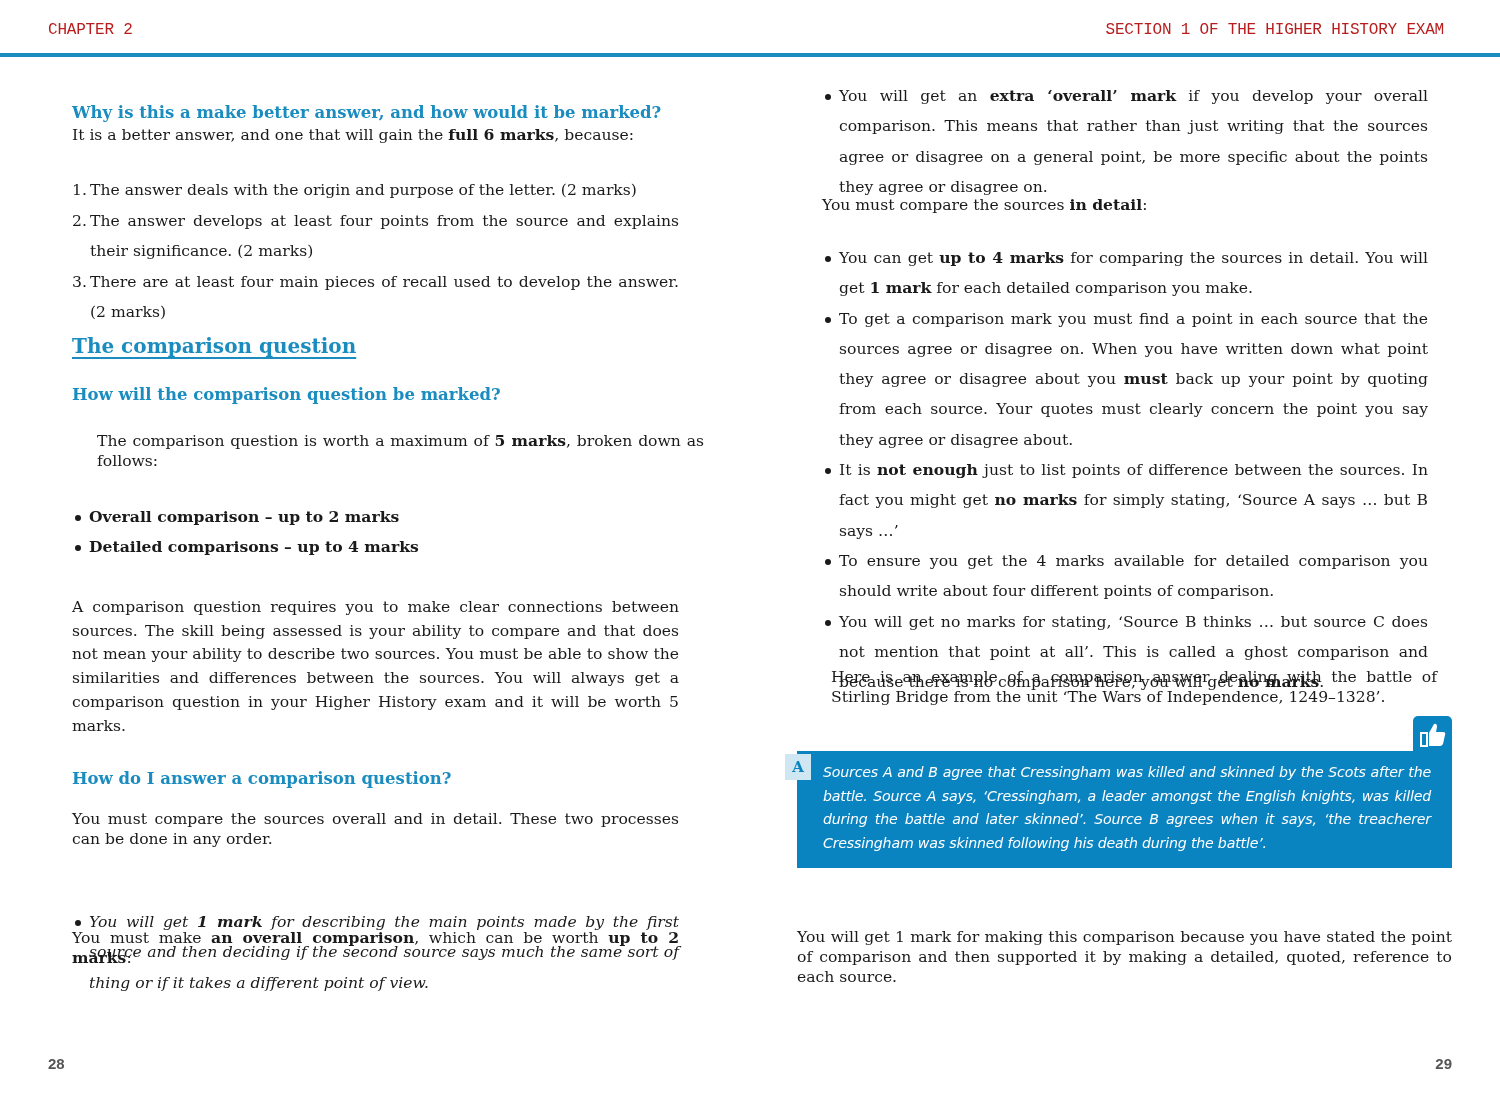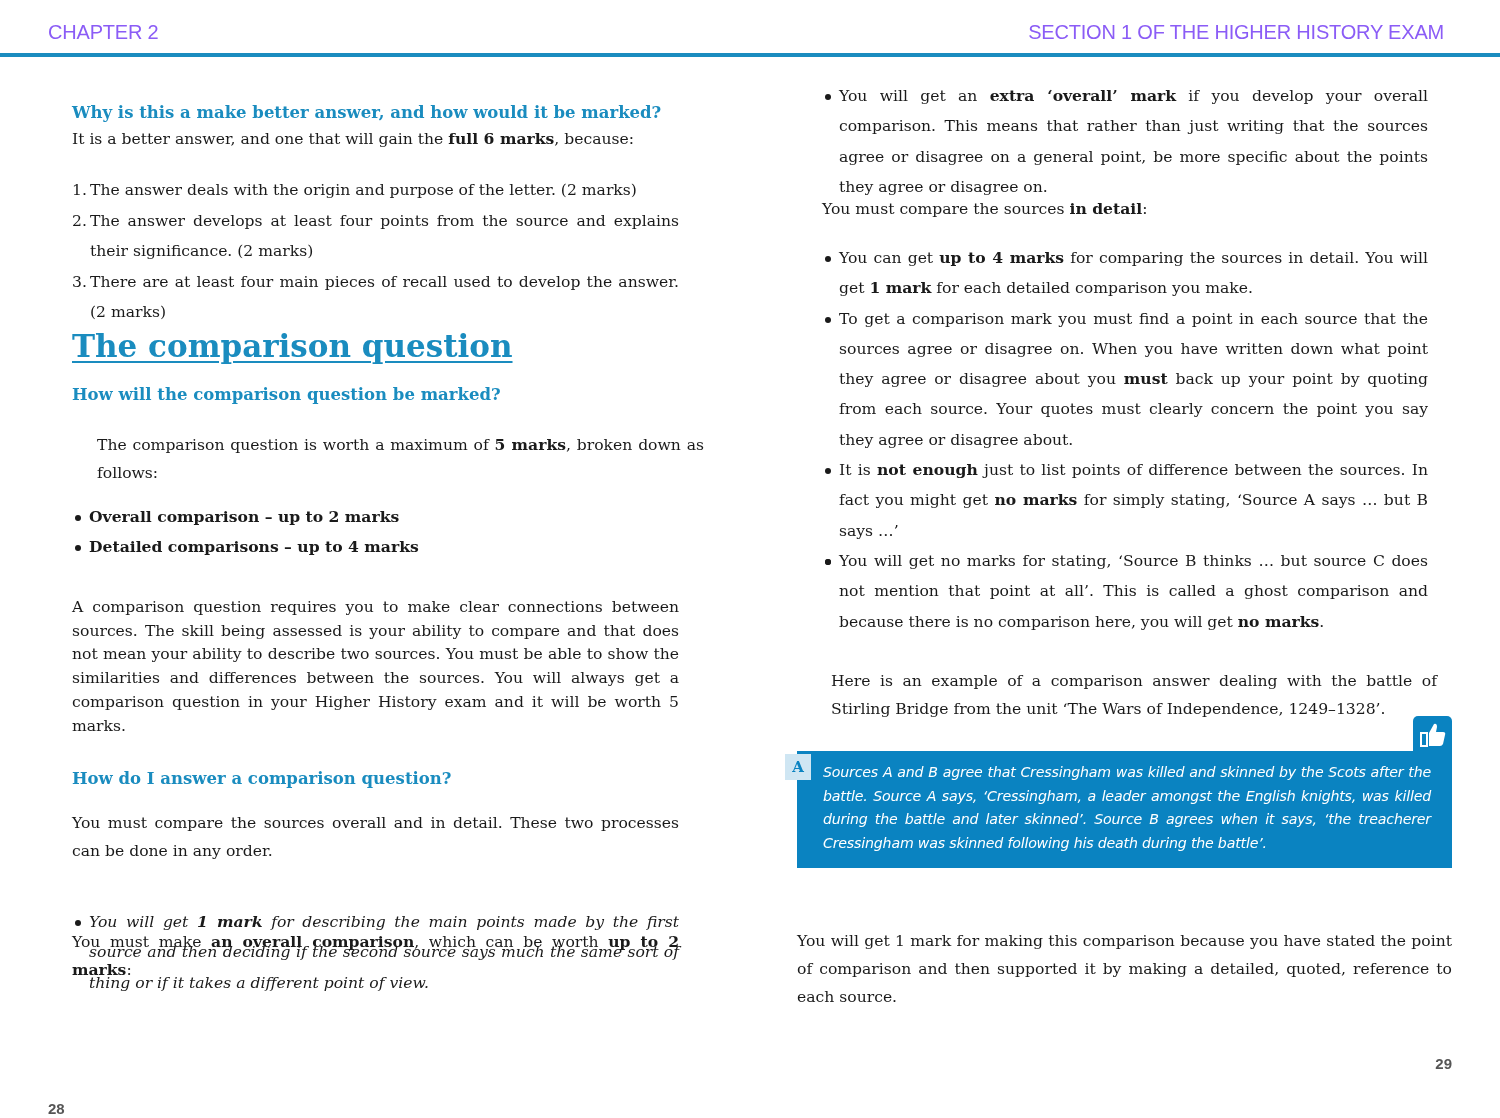--- a/index.html
+++ b/index.html
@@ -1,48 +1,48 @@
 <!DOCTYPE html>
 <html><head>
   <meta charset="utf-8">
   <style>
     * { margin: 0; padding: 0; box-sizing: border-box; }
     html, body { width: 1500px; height: 1118px; background: #ffffff; overflow: hidden; }
     body { position: relative; font-family: "DejaVu Serif", serif; color: #1a1a1a; }
 
     .header-text {
       position: absolute; top: 21px;
-      font-family: Liberation Sans, sans-serif;
-      font-size: 20px; letter-spacing: -0.2px;
-      color: #8b5cf6;
+      font-family: Liberation Mono, monospace;
+      font-size: 16px; letter-spacing: -0.2px;
+      color: #b91c1c;
     }
     #chapter-label { left: 48px; }
     #section-label { right: 56px; }
     .header-rule {
       position: absolute; left: 0; top: 53px; width: 1500px; height: 4px;
       background: #1a8cbf;
     }
 
     .page { position: absolute; top: 0; height: 1016px; }
     .left-page { left: 72px; width: 607px; }
     .right-page { left: 797px; width: 655px; }
 
-    .txt { font-size: 15.6px; line-height: 28px; text-align: justify; }
+    .txt { font-size: 15.6px; line-height: 20px; text-align: justify; }
     .txt b { font-weight: bold; }
     .abs { position: absolute; left: 0; width: 100%; }
 
     .subhead {
       font-family: "DejaVu Serif", serif;
       font-weight: bold; color: #1a8cbf;
       font-size: 16.5px; line-height: 22px;
     }
     .section-title {
       font-family: "DejaVu Serif", serif;
       font-weight: bold; color: #1a8cbf;
-      font-size: 31px; line-height: 30px;
+      font-size: 20px; line-height: 30px;
       text-decoration: underline; text-decoration-thickness: 2px; text-underline-offset: 4px;
     }
 
     .numbered { list-style: none; }
     .numbered li { position: relative; padding-left: 18px; line-height: 30.5px; font-size: 15.6px; text-align: justify; }
     .numbered li .num { position: absolute; left: 0; top: 0; }
 
     .bullets { list-style: none; }
     .bullets li { position: relative; padding-left: 17px; line-height: 30.3px; font-size: 15.6px; text-align: justify; }
     .bullets li .dot {
@@ -71,21 +71,21 @@
       position: absolute; left: 616px; top: 716px; width: 39px; height: 37px;
       background: #0a83c1; border-radius: 5px 5px 0 0;
       display: flex; align-items: center; justify-content: center;
     }
 
     .page-num {
       position: absolute; top: 1055px;
       font-family: "Liberation Sans", sans-serif; font-weight: bold;
       font-size: 15px; color: #555555;
     }
-    #page-num-left { left: 48px; margin-top: 45px; }
+    #page-num-left { left: 48px; }
     #page-num-right { right: 48px; }
   </style>
 </head>
 <body>
 
 <div id="chapter-label" class="header-text">CHAPTER 2</div>
 <div id="section-label" class="header-text">SECTION 1 OF THE HIGHER HISTORY EXAM</div>
 <div class="header-rule"></div>
 
 <div class="page left-page">
@@ -133,21 +133,21 @@
   </ul>
 
   <div class="abs txt" style="top:195px; left:25px; width:606px;">
     <span>You must compare the sources </span><b>in detail</b><span>:</span>
   </div>
 
   <ul class="abs bullets" style="top:243px; left:25px; width:606px;">
     <li><span class="dot"></span><span>You can get </span><b>up to 4 marks</b><span> for comparing the sources in detail. You will get </span><b>1 mark</b><span> for each detailed comparison you make.</span></li>
     <li><span class="dot"></span><span>To get a comparison mark you must find a point in each source that the sources agree or disagree on. When you have written down what point they agree or disagree about you </span><b>must</b><span> back up your point by quoting from each source. Your quotes must clearly concern the point you say they agree or disagree about.</span></li>
     <li><span class="dot"></span><span>It is </span><b>not enough</b><span> just to list points of difference between the sources. In fact you might get </span><b>no marks</b><span> for simply stating, ‘Source A says … but B says …’</span></li>
-    <li><span class="dot"></span></li>
+    <li><span class="dot"></span><span>To ensure you get the 4 marks available for detailed comparison you should write about four different points of comparison.</span></li>
     <li><span class="dot"></span><span>You will get no marks for stating, ‘Source B thinks … but source C does not mention that point at all’. This is called a ghost comparison and because there is no comparison here, you will get </span><b>no marks</b><span>.</span></li>
   </ul>
 
   <div class="abs txt" style="top:667px; left:25px; width:606px;margin-left:9px;">Here is an example of a comparison answer dealing with the battle of Stirling Bridge from the unit ‘The Wars of Independence, 1249–1328’.</div>
 
   <div class="thumb-badge">
     <svg width="28" height="28" viewBox="0 0 28 28">
       <rect x="2" y="12" width="6" height="13" fill="none" stroke="#ffffff" stroke-width="2"></rect>
       <path d="M10 12 L15 3 Q18 2 18 6 L17 11 L24 11 Q27 11 26 14 L24 23 Q23 25 21 25 L10 25 Z" fill="#ffffff"></path>
     </svg>

